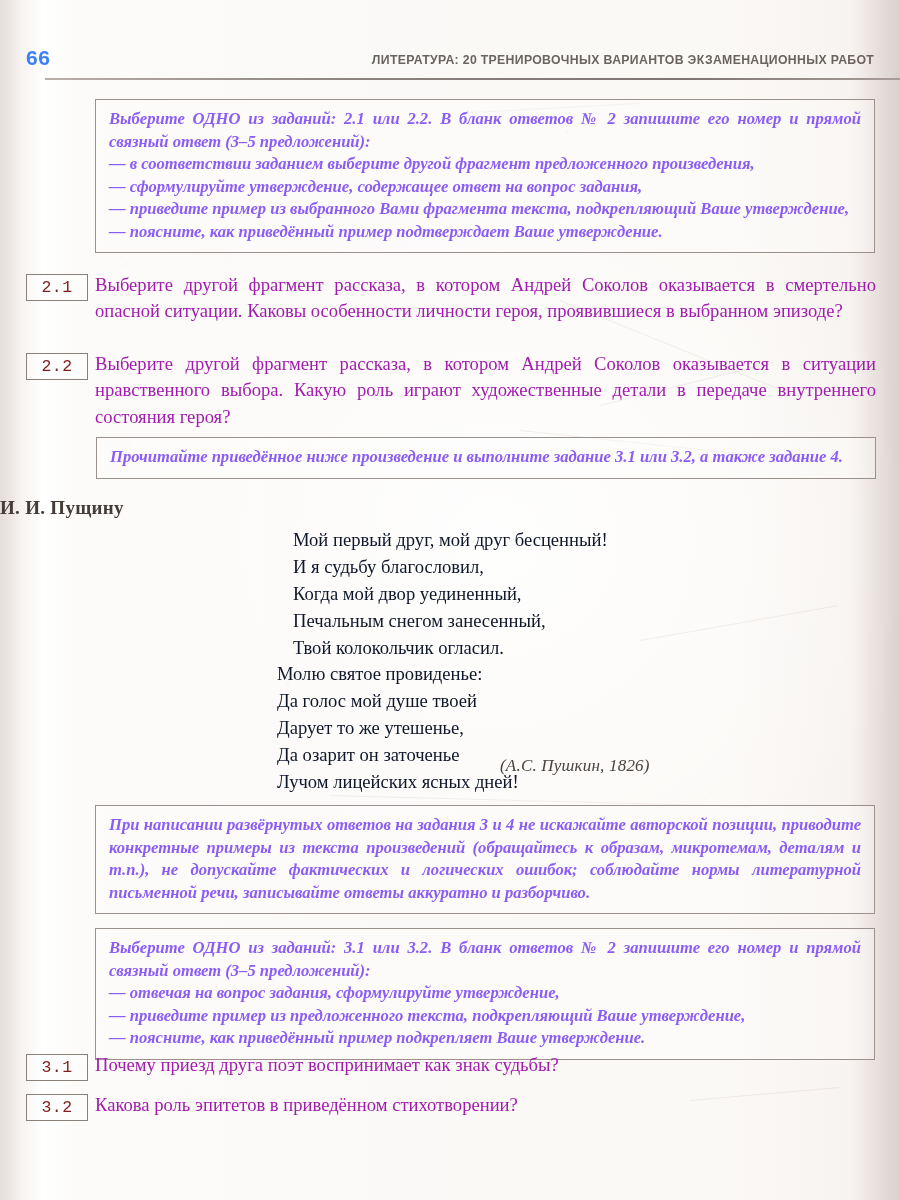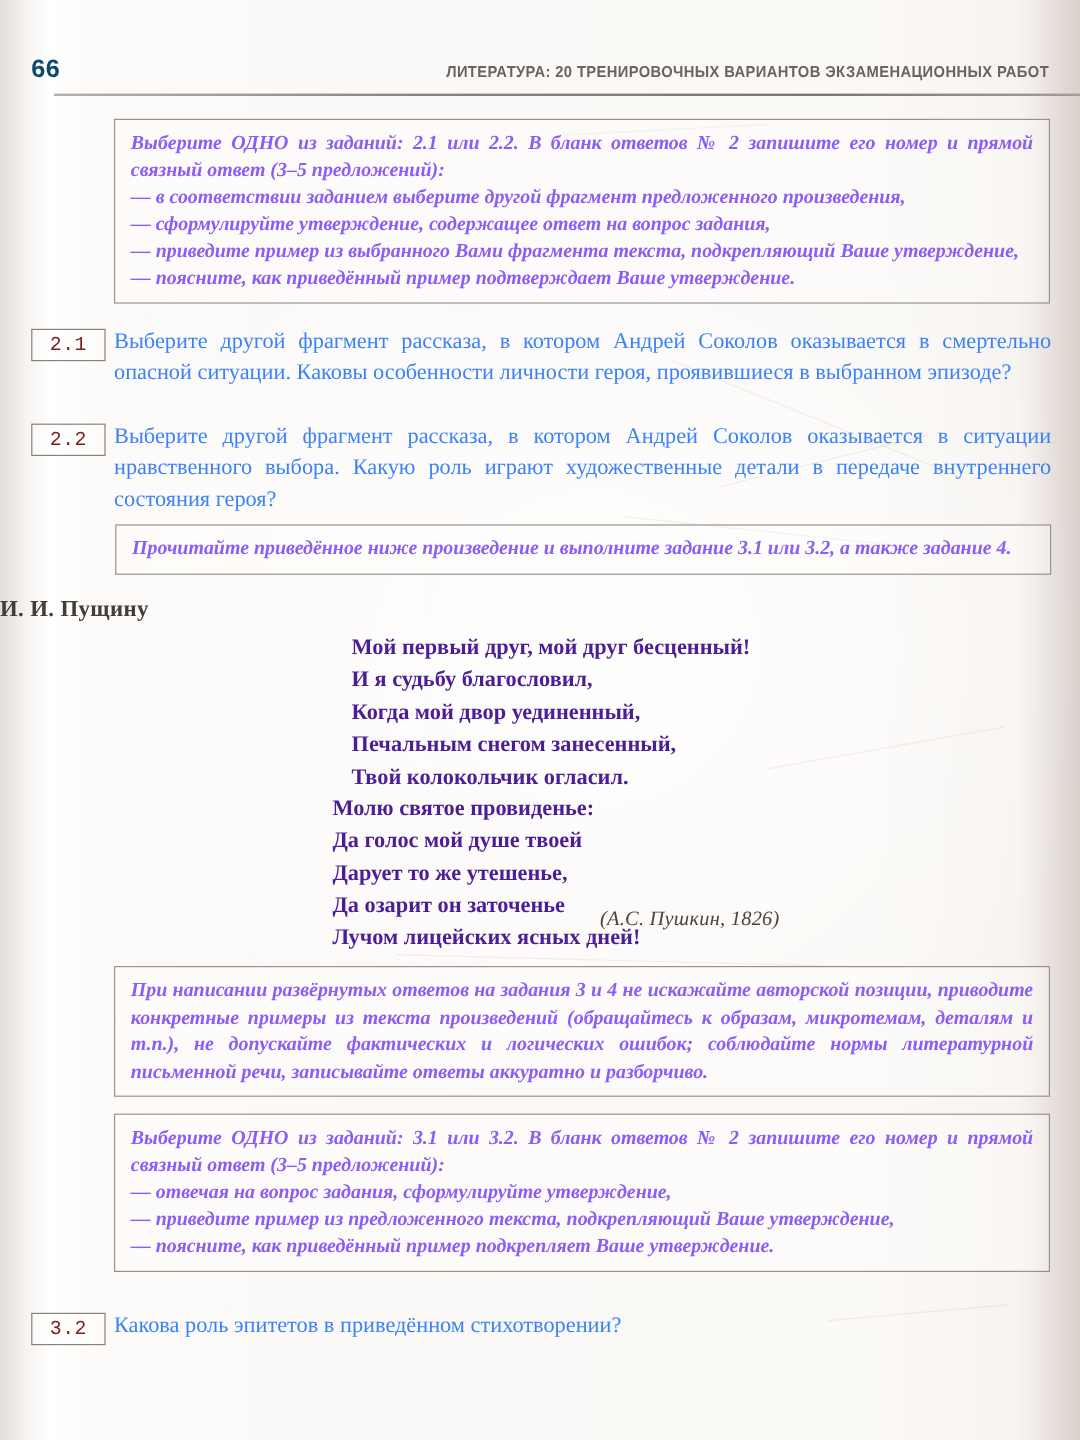--- a/index.html
+++ b/index.html
@@ -64,21 +64,21 @@
 
   .content { position: absolute; inset: 0; }
 
   
   .folio {
     position: absolute;
     left: 26px; top: 46px;
     font-family: "Liberation Sans", "DejaVu Sans", sans-serif;
     font-size: 21px;
     font-weight: 700;
-    color: #0c4a6e;
+    color: #3b82f6;
     letter-spacing: .5px;
   }
   .running-head {
     position: absolute;
     right: 26px; top: 52px;
     font-family: "Liberation Sans", "DejaVu Sans", sans-serif;
     font-size: 13.2px;
     font-weight: 700;
     letter-spacing: .35px;
     color: #6b6360;
@@ -133,42 +133,41 @@
     display: flex;
     align-items: center;
     justify-content: center;
     letter-spacing: .4px;
     background: rgba(255,255,255,.25);
   }
   .task-text {
     margin-left: 69px;
     font-size: 18.6px;
     line-height: 1.42;
-    color: #3b82f6;
+    color: #a21caf;
     text-align: justify;
     text-justify: inter-word;
   }
 
   
   .poem-title {
     position: absolute;
     left: 0; right: 0;
     text-align: left;
     font-size: 19px;
     font-weight: 700;
     color: #433c39;
     letter-spacing: .3px;
   }
   .poem-body {
     position: absolute;
     font-size: 18.6px;
     line-height: 1.455;
-    color: #4c1d95;
+    color: #0f172a;
     white-space: pre-line;
-    font-weight: bold;
   }
   .poem-attrib {
     position: absolute;
     font-style: italic;
     font-size: 17px;
     color: #4a433f;
     letter-spacing: .2px;
   }
 </style>
 </head>
@@ -233,19 +232,23 @@
     <p>При написании развёрнутых ответов на задания 3 и 4 не искажайте авторской позиции, приводите конкретные примеры из текста произведений (обращайтесь к образам, микротемам, деталям и т.п.), не допускайте фактических и логических ошибок; соблюдайте нормы литературной письменной речи, записывайте ответы аккуратно и разборчиво.</p>
   </div>
 
   <div class="note-box" style="left:95px; top:928px; width:780px;">
     <p>Выберите ОДНО из заданий: 3.1 или 3.2. В бланк ответов № 2 запишите его номер и прямой связный ответ (3–5 предложений):</p>
     <p class="dash">— отвечая на вопрос задания, сформулируйте утверждение,</p>
     <p class="dash">— приведите пример из предложенного текста, подкрепляющий Ваше утверждение,</p>
     <p class="dash">— поясните, как приведённый пример подкрепляет Ваше утверждение.</p>
   </div>
 
+  <div class="task" style="top:1052px;">
+    <div class="task-num">3.1</div>
+    <div class="task-text">Почему приезд друга поэт воспринимает как знак судьбы?</div>
+  </div>
 
   <div class="task" style="top:1092px;">
     <div class="task-num">3.2</div>
     <div class="task-text">Какова роль эпитетов в приведённом стихотворении?</div>
   </div>
 
 </div>
 
 </body></html>

